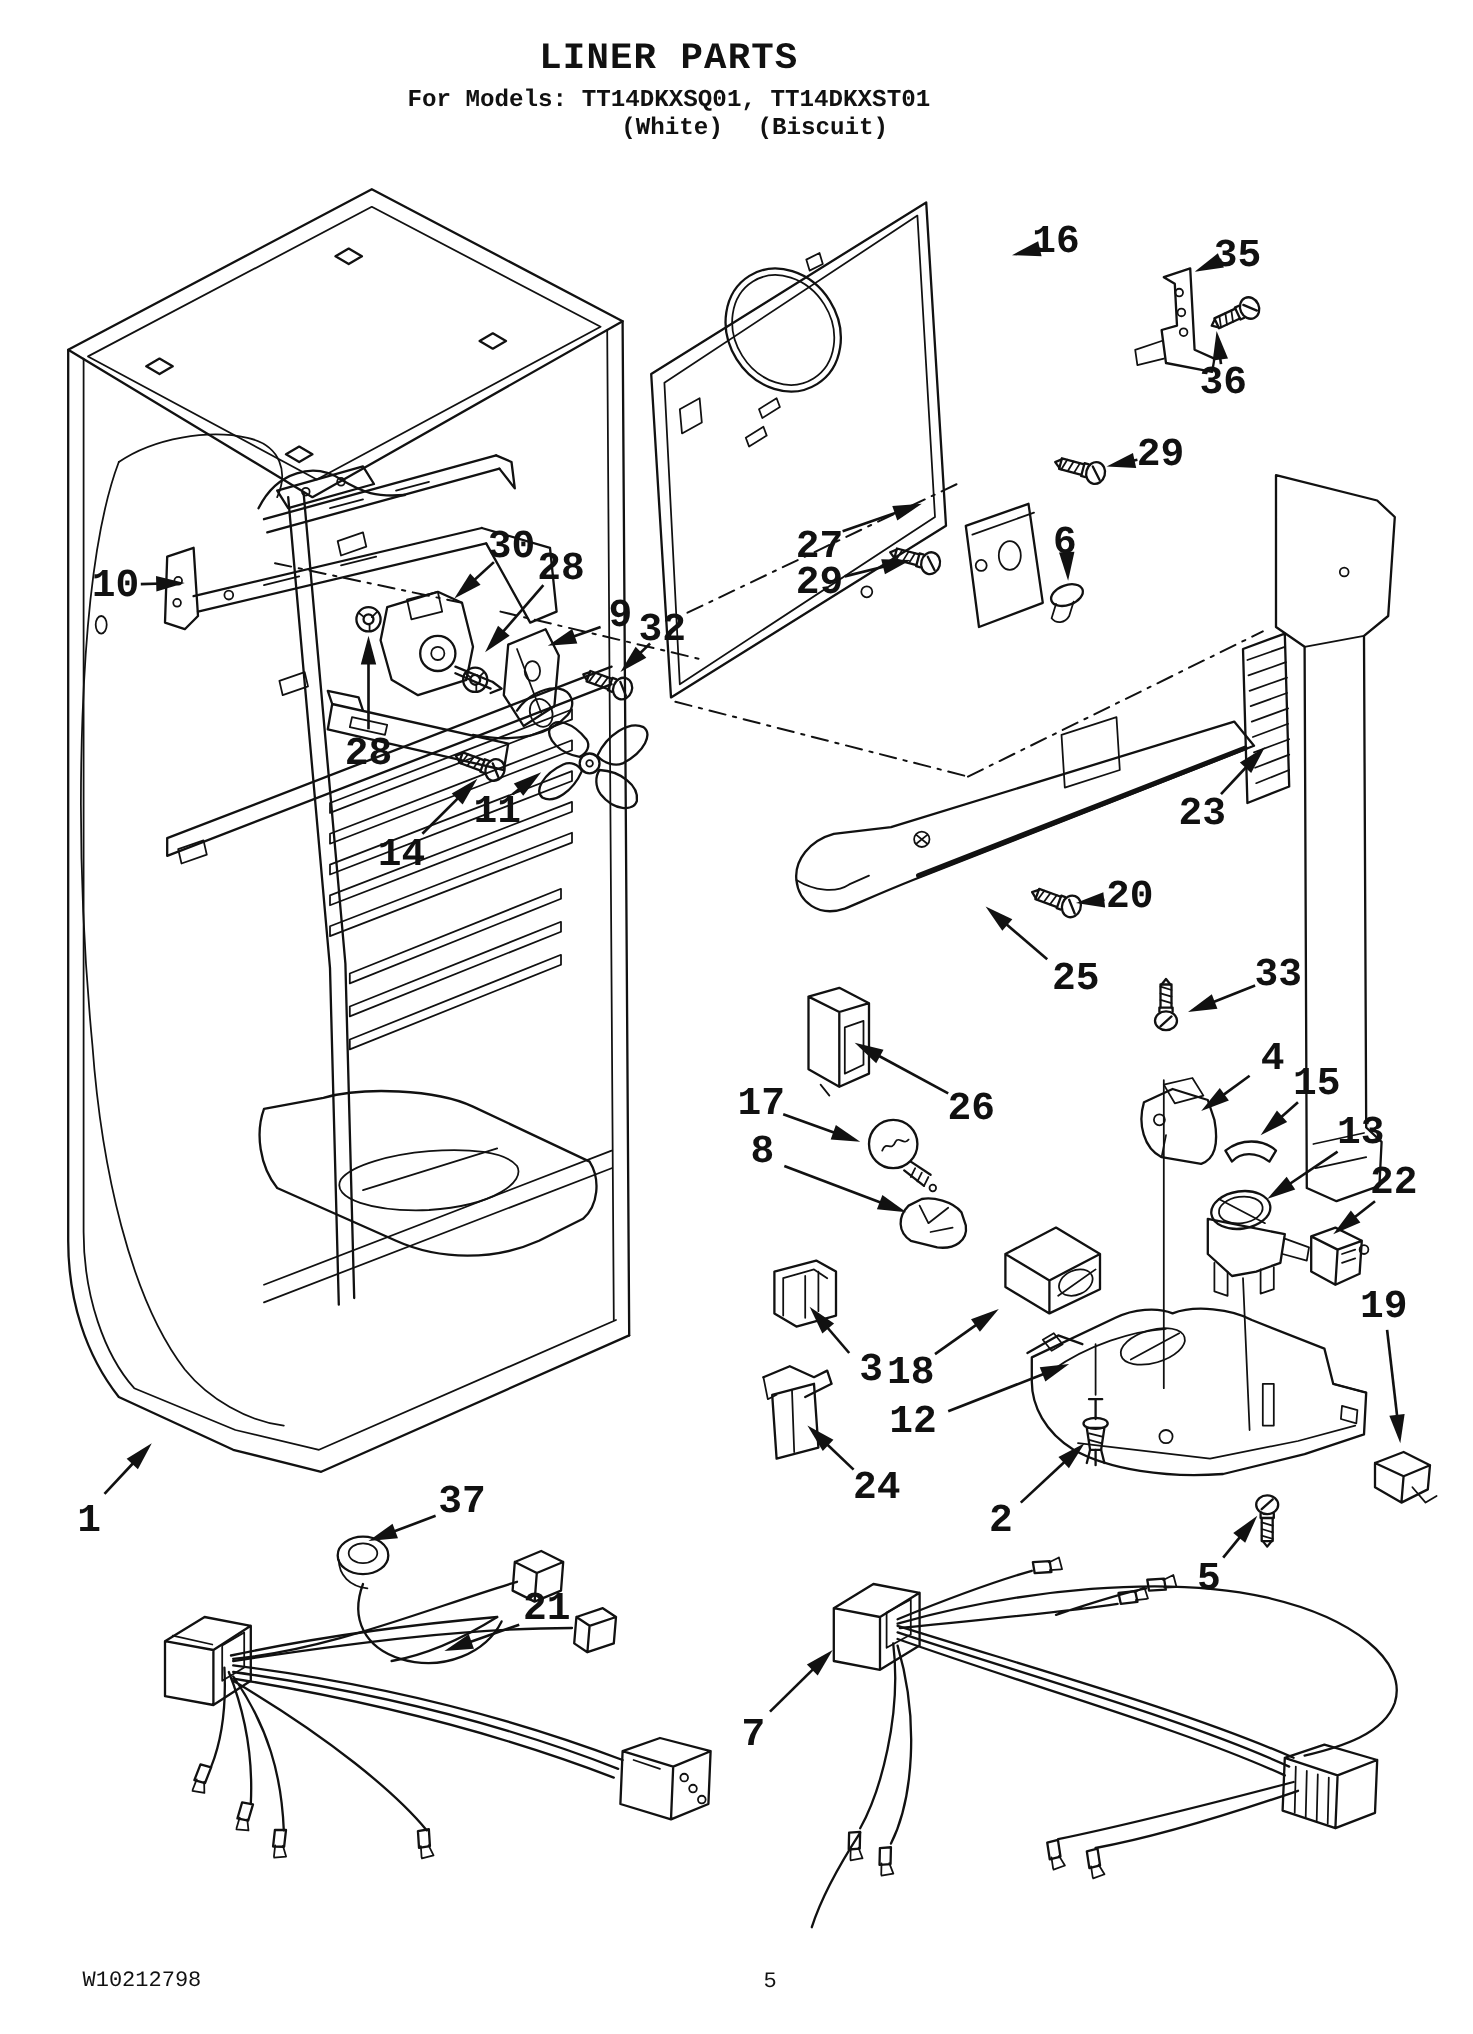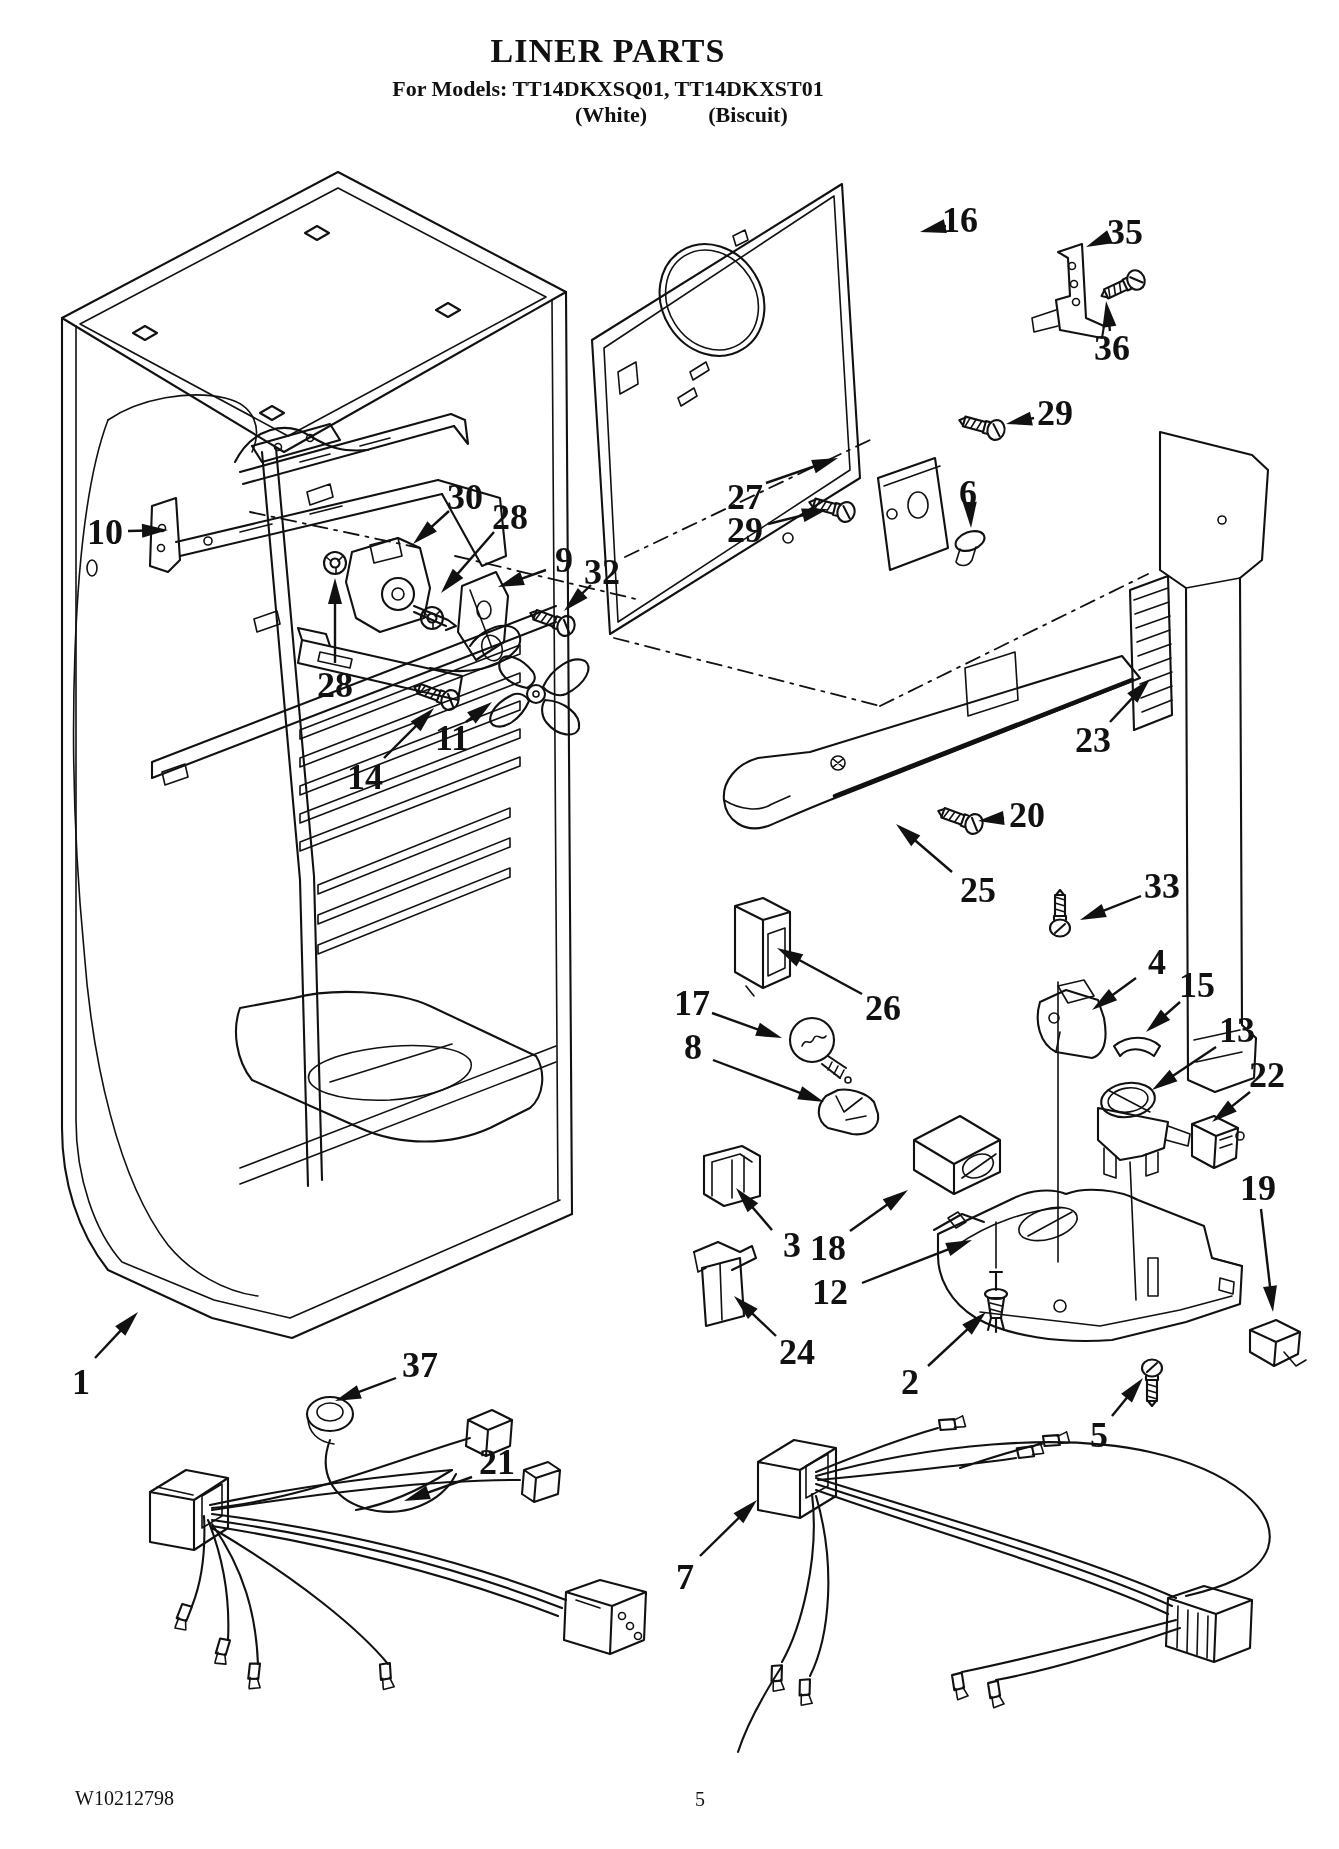--- a/index.html
+++ b/index.html
@@ -1,19 +1,19 @@
 <!DOCTYPE html>
 <html style="--ink: #111111; --paper: #ffffff;"><head>
 <meta charset="utf-8">
 <style>
   :root { --ink:#111; --paper:#fff; }
   html,body { margin:0; padding:0; background:#e8e8e8; }
   .page {
     position:relative; width:1339px; height:1849px; margin:0 auto;
-    background:var(--paper); font-family:Liberation Serif, serif;
+    background:var(--paper); font-family:Liberation Mono, monospace;
     overflow:hidden;
   }
   svg { display:block; width:1339px; height:1849px; }
   .art       { stroke:var(--ink); fill:none; stroke-width:2.1; stroke-linecap:round; stroke-linejoin:round; }
   .art .thin { stroke-width:1.6; }
   .art .thick{ stroke-width:4.5; }
   .art .dash { stroke-dasharray:15 7 3 7; stroke-width:1.8; }
   .hdr  { fill:var(--ink); font-weight:bold; }
   .t-title  { font-size:34px; letter-spacing:1px; }
   .t-models { font-size:22px; }

